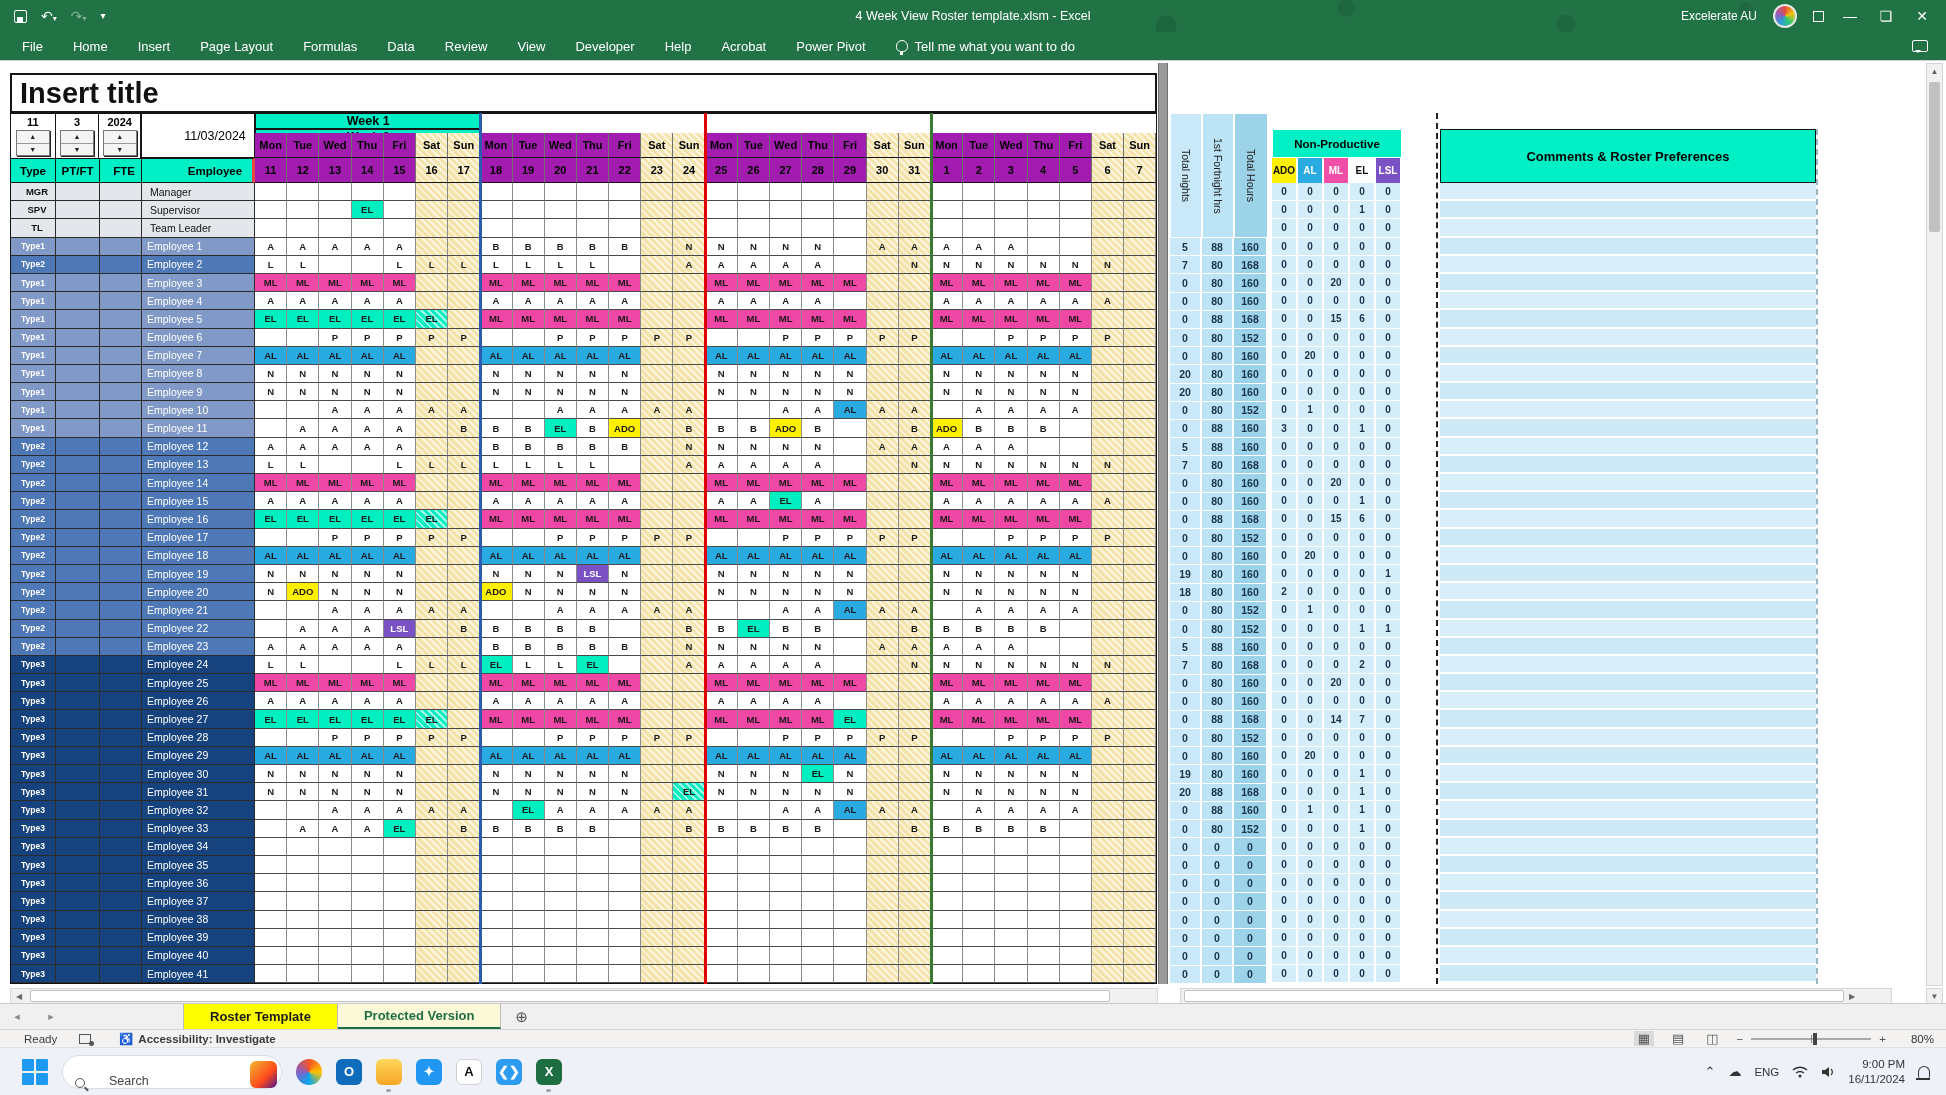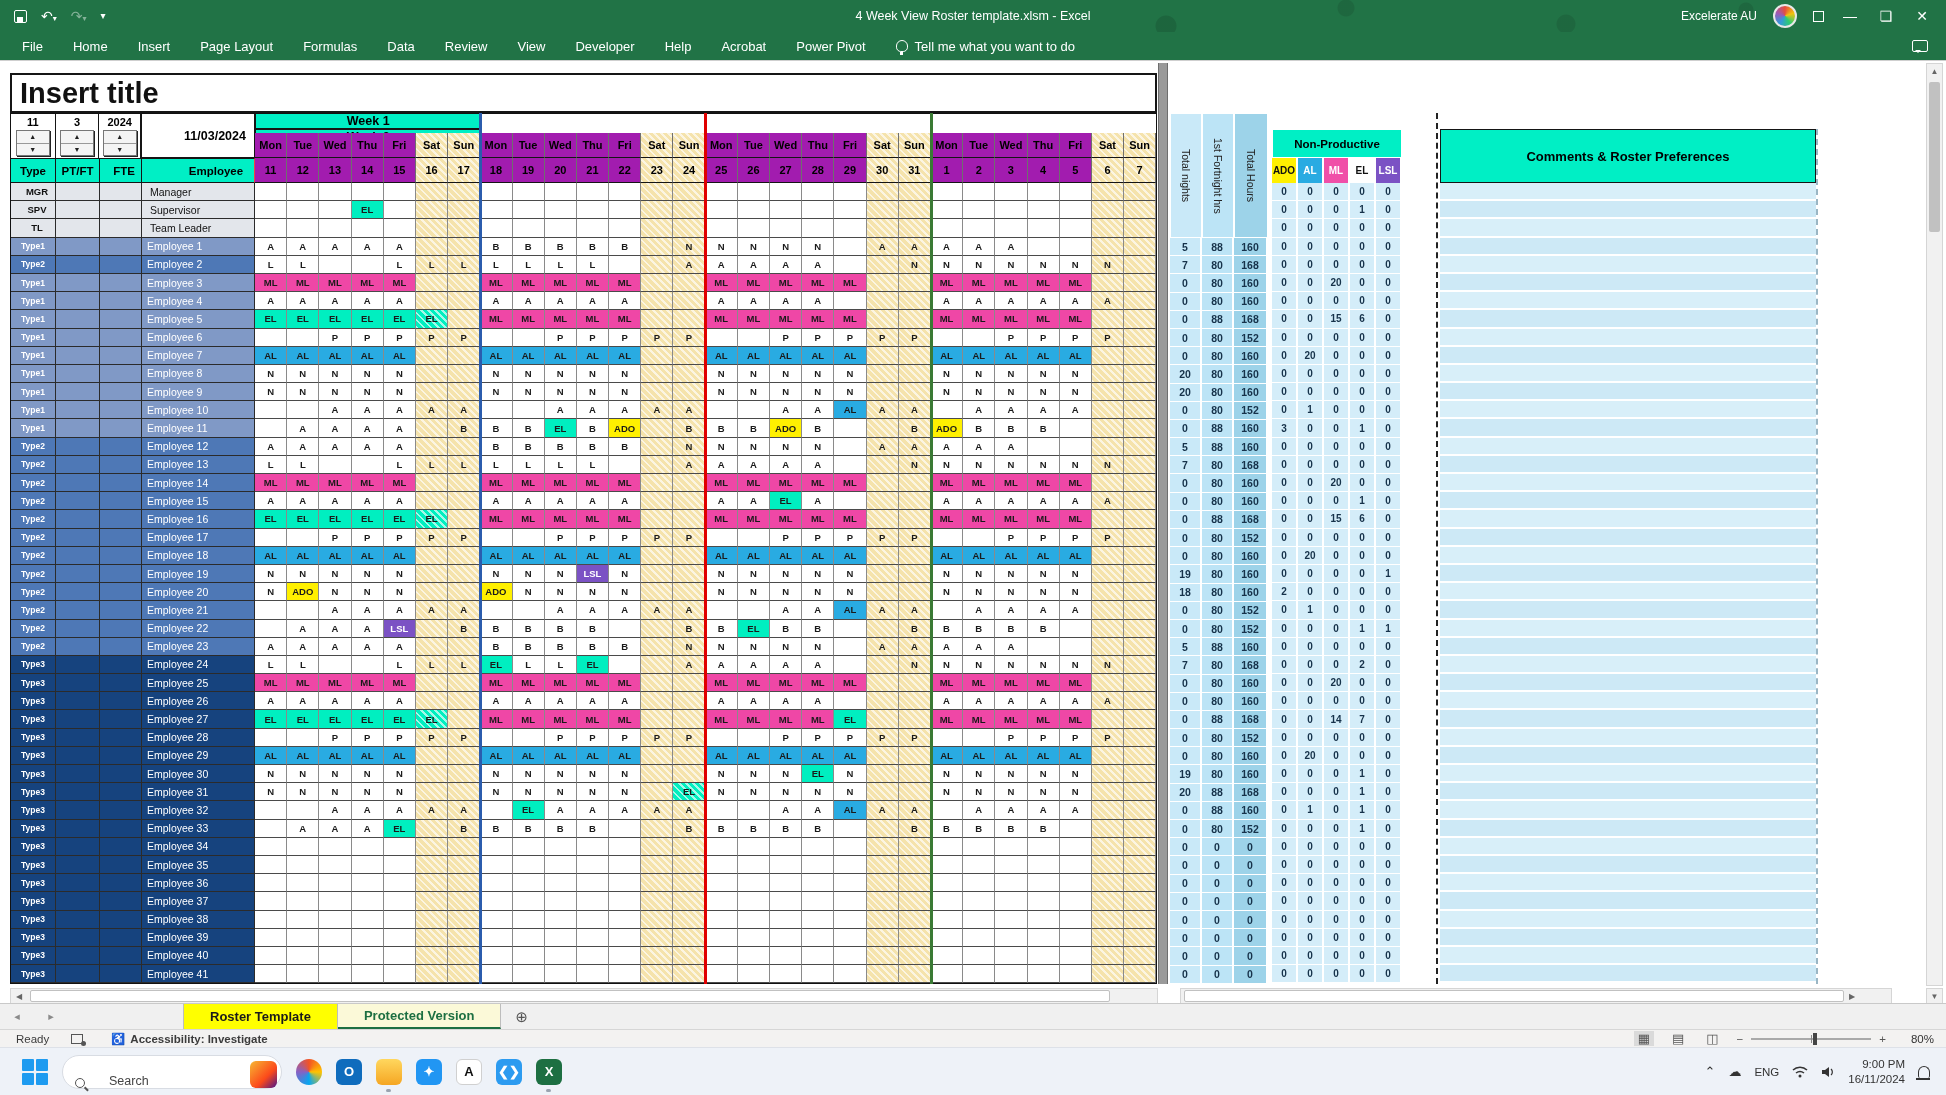--- a/index.html
+++ b/index.html
@@ -47,26 +47,26 @@
   
   #spin-area { position:absolute; left:10px; top:52px; width:131px; height:45px; border-left:1px solid #151515; display:flex; }
   .spincol { width:45px; border-right:1px solid #151515; border-top:1px solid #151515; display:flex; flex-direction:column; align-items:center; }
   .spincol:nth-child(2){ width:44px; } .spincol:nth-child(3){ width:42px; }
   .spinval { font-size:11px; font-weight:700; height:16px; line-height:16px; }
   .spinner { width:34px; height:26px; border:1px solid #777; background:#f4f4f4; box-shadow:1px 1px 0 #222;
     display:flex; flex-direction:column; }
   .spinner div { flex:1; font-size:7px; line-height:12px; text-align:center; color:#222; border-bottom:1px solid #999; }
   .spinner div:last-child { border-bottom:none; }
   #date-cell { position:absolute; left:141px; top:52px; width:114px; height:45px; border:1px solid #151515;
-    display:flex; align-items:center; justify-content:center; font-size:12.5px; font-weight:700; background:#fff;padding-left:34px; }
+    display:flex; align-items:center; justify-content:center; font-size:12.5px; font-weight:400; background:#fff;padding-left:34px; }
 
   #col-headers { position:absolute; left:10px; top:97px; width:245px; height:25px; display:flex; }
   .chead { background:#00EFC5; border:1px solid #151515; border-right:none; font-weight:700; font-size:11.5px;
     display:flex; align-items:center; justify-content:center; }
-  .chead:last-child { border-right:1px solid #ef4444;padding-left:36px; }
+  .chead:last-child { border-right:3px solid #ef4444;padding-left:36px; }
 
   
   #week-band { position:absolute; left:255px; top:52px; width:901.6px; height:20px; display:flex;flex-direction:column; }
   .wcell { width:225.4px; background:#00EFC5; border:1px solid #151515; border-right:none;
     font-size:12.5px; font-weight:700; display:flex; align-items:center; justify-content:center; }
   .wcell:last-child { border-right:1px solid #151515; }
   #day-names, #day-dates { position:absolute; left:255px; width:901.6px; display:flex; }
   #day-names { top:72px; height:25px; } #day-dates { top:97px; height:25px; }
   .hcell { width:32.2px; border-right:1px solid #6f6f6f; border-bottom:1px solid #151515; background:#a21caf;
     font-size:11px; font-weight:700; display:flex; align-items:center; justify-content:center; }
@@ -140,21 +140,21 @@
   .tabnav { width:34px; display:flex; align-items:center; justify-content:center; color:#8a8a8a; font-size:11px; }
   #tab-gap { width:115px; }
   .stab { padding:0 26px; display:flex; align-items:center; font-weight:700; border-right:1px solid #bdbdbd; }
   #tab-roster { background:#FFFF00; color:#1a1a1a; border-left:1px solid #bdbdbd; }
   #tab-protected { background:#FBF9D8; color:#1D6F42; border-bottom:2px solid #1D6F42; }
   #newsheet { width:40px; display:flex; align-items:center; justify-content:center; color:#555; font-size:15px; }
 
   
   #statusbar { position:absolute; left:0; top:1029px; width:1946px; height:18px; background:#F3F2F1;
     border-top:1px solid #d6d6d6; display:flex; align-items:center; font-size:11.5px; color:#3b3b3b; }
-  #statusbar .ready { margin-left:16px; width:55px; }
+  #statusbar .ready { margin-left:24px; width:55px; }
   .macroic { width:12px; height:10px; border:1px solid #555; position:relative; margin-right:28px; }
   .macroic:after { content:""; position:absolute; right:-4px; bottom:-3px; width:5px; height:5px; border-radius:50%; background:#555; }
   #acc { display:flex; align-items:center; gap:5px; font-weight:700; }
   #statusbar-right { margin-left:auto; display:flex; align-items:center; gap:14px; padding-right:12px; }
   .viewic { font-size:13px; color:#555; padding:0 4px; }
   .viewic.active { background:#DADADA; }
   #zoomslider { display:flex; align-items:center; gap:8px; color:#555; }
   #ztrack { width:120px; height:2px; background:#a9a9a9; position:relative; }
   #zthumb { position:absolute; left:62px; top:-5px; width:4px; height:12px; background:#444; }
   #ztick { position:absolute; left:50%; top:-3px; width:1px; height:8px; background:#888; }

